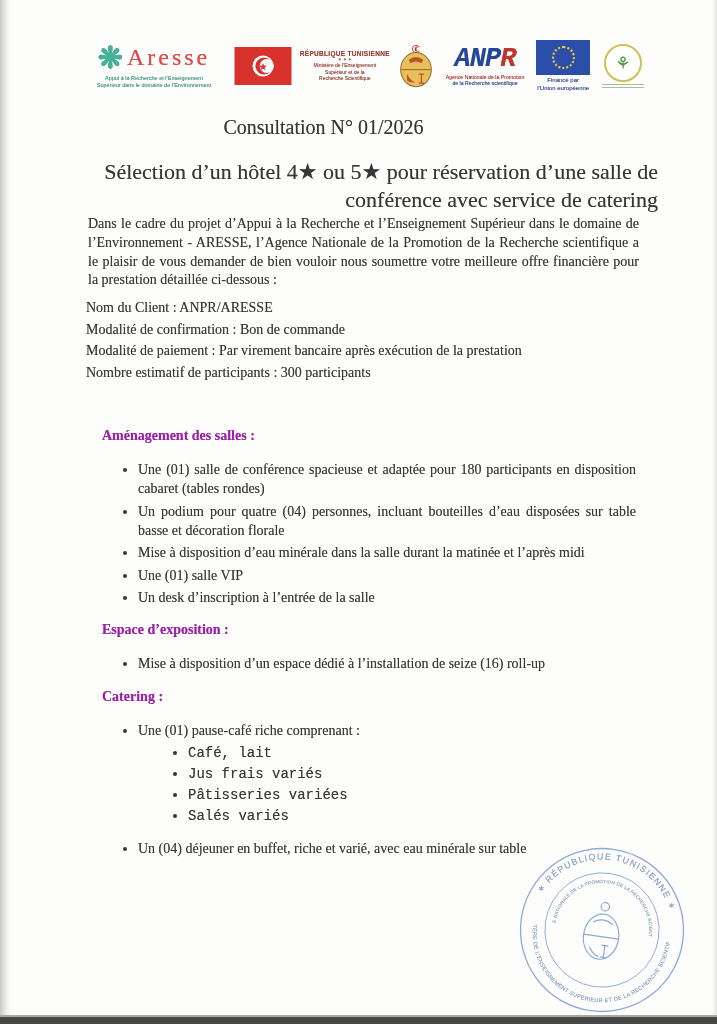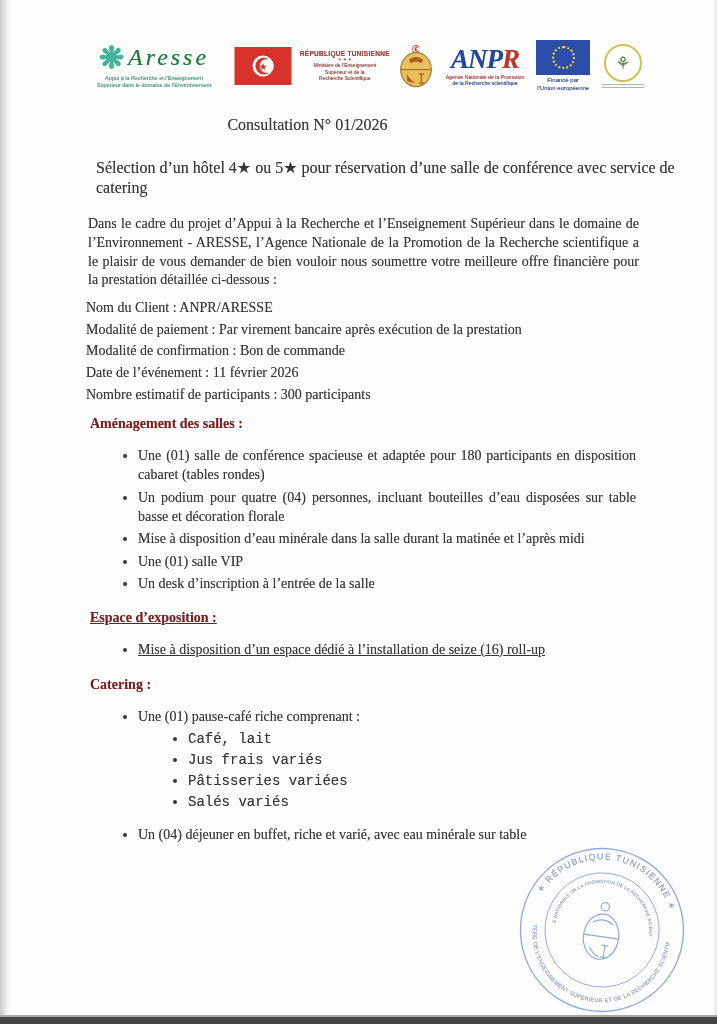--- a/index.html
+++ b/index.html
@@ -16,61 +16,61 @@
   .edge-bottom{ position:absolute; left:0; right:0; bottom:0; height:7px; background:#454543; }
   .edge-bottom::before { content:""; position:absolute; left:0; right:0; top:-2px; height:2px; background:#a8a8a4; }
 
   
   .logos-row { position:absolute; top:34px; left:86px; width:558px; height:64px;
                display:flex; justify-content:space-between; align-items:center; }
   .logo { display:flex; flex-direction:column; align-items:center; }
 
   .aresse-top { display:flex; align-items:center; gap:4px; }
   .aresse-star { font-size:30px; line-height:28px; color:#45b39c; font-weight:bold; }
-  .aresse-name { font-size:24px; letter-spacing:3px; color:#15803d;font-style:italic; }
+  .aresse-name { font-size:24px; letter-spacing:3px; color:#ef4444; }
   .aresse-tag { margin-top:3px; font-size:5.5px; line-height:1.25; color:#3aa88f;
                 text-align:center; font-family:"Liberation Sans", sans-serif; width:136px; }
 
   .tn-group { display:flex; align-items:center; gap:5px; }
   .rep-block { width:96px; text-align:center; color:#a63a30; font-family:"Liberation Sans", sans-serif; }
   .rep-title { font-size:6.5px; font-weight:bold; letter-spacing:.3px; }
   .rep-stars { font-size:4.5px; line-height:5px; color:#a63a30; }
   .rep-line  { font-size:5px; line-height:1.3; }
 
   .anpr-word { font-size:27px; line-height:26px; font-weight:bold; font-style:italic;
-               color:#23479e; font-family:Liberation Serif, serif; letter-spacing:-1px; }
+               color:#23479e; font-family:Liberation Mono, monospace; letter-spacing:-1px; }
   .anpr-r { color:#c4342e; }
   .anpr-tag1 { margin-top:2px; font-size:5.2px; color:#c4342e; font-family:"Liberation Sans", sans-serif; }
   .anpr-tag2 { font-size:5.2px; color:#23479e; font-family:"Liberation Sans", sans-serif; }
 
   .eu-flag { width:54px; height:35px; background:#2b4ea8; display:flex; align-items:center; justify-content:center; }
   .eu-ring { width:19px; height:19px; border:2px dotted #f7c73c; border-radius:50%; }
   .eu-cap  { margin-top:2px; font-size:6px; line-height:1.2; color:#23479e; text-align:center;
              font-family:"Liberation Sans", sans-serif; }
 
   .env-circle { width:34px; height:34px; border:2px solid #cfc050; border-radius:50%;
                 display:flex; align-items:center; justify-content:center;
                 color:#5a9e3f; font-size:17px; background:#fff; }
   .env-lines i { display:block; width:42px; height:1.5px; background:#8db27c; margin:1.5px auto 0; opacity:.8; }
 
   
-  .doc-title { position:absolute; top:116px; left:0; width:615px; text-align:center; font-size:16px; }
-  .doc-subtitle { position:absolute; top:158px; left:58px; width:600px; text-align:left;
-                  font-size:16px; line-height:1.25;margin-left:38px; }
+  .doc-title { position:absolute; top:116px; left:16px; width:615px; text-align:center; font-size:20px; }
+  .doc-subtitle { position:absolute; top:158px; left:58px; width:600px; text-align:right;
+                  font-size:22px; line-height:1.25; }
   .intro { position:absolute; top:213px; left:86px; width:551px; font-size:14px;
            line-height:1.34; text-align:justify; margin:2px; }
   .details { position:absolute; top:297px; left:86px; width:551px; font-size:14px; line-height:1.55; }
 
   .sec { position:absolute; left:86px; width:554px; font-size:14px; }
-  .sec h3 { font-size:14px; font-weight:bold; margin:4px; color:#7f1d1d; }
+  .sec h3 { font-size:14px; font-weight:bold; margin:16px; color:#a21caf; }
   .sec ul.main { margin:14px 4px 0; padding-left:48px; list-style:disc outside; }
   .sec ul.main > li { margin-bottom:3px; line-height:1.38; text-align:justify; }
   .sec ul.sub { margin:4px 0 12px; padding-left:50px; list-style:disc outside;font-family:Liberation Mono, monospace; }
   .sec ul.sub > li { margin-bottom:1px; line-height:1.42; }
-  #sec1 { top:412px; } #sec2 { top:606px;text-decoration:underline; } #sec3 { top:673px; }
+  #sec1 { top:412px; } #sec2 { top:606px; } #sec3 { top:673px; }
 
   
   .stamp { position:absolute; top:846px; left:518px; width:168px; height:168px;
            transform:rotate(8deg); opacity:.85; }
 </style>
 </head>
 <body>
 
 <div class="page">
 
@@ -139,23 +139,22 @@
     </div>
   </header>
 
   <div class="doc-title">Consultation N° 01/2026</div>
   <div class="doc-subtitle">Sélection d’un hôtel 4★ ou 5★ pour réservation d’une salle de conférence avec service de catering</div>
 
   <p class="intro">Dans le cadre du projet d’Appui à la Recherche et l’Enseignement Supérieur dans le domaine de l’Environnement - ARESSE, l’Agence Nationale de la Promotion de la Recherche scientifique a le plaisir de vous demander de bien vouloir nous soumettre votre meilleure offre financière pour la prestation détaillée ci-dessous :</p>
 
   <div class="details">
     <div>Nom du Client : ANPR/ARESSE</div>
+    <div>Modalité de confirmation : Bon de commande</div>
     <div>Modalité de paiement : Par virement bancaire après exécution de la prestation</div>
-    <div>Modalité de confirmation : Bon de commande</div>
-    <div>Date de l’événement : 11 février 2026</div>
     <div>Nombre estimatif de participants : 300 participants</div>
   </div>
 
   <section class="sec" id="sec1">
     <h3>Aménagement des salles :</h3>
     <ul class="main">
       <li>Une (01) salle de conférence spacieuse et adaptée pour 180 participants en disposition cabaret (tables rondes)</li>
       <li>Un podium pour quatre (04) personnes, incluant bouteilles d’eau disposées sur table basse et décoration florale</li>
       <li>Mise à disposition d’eau minérale dans la salle durant la matinée et l’après midi</li>
       <li>Une (01) salle VIP</li>

